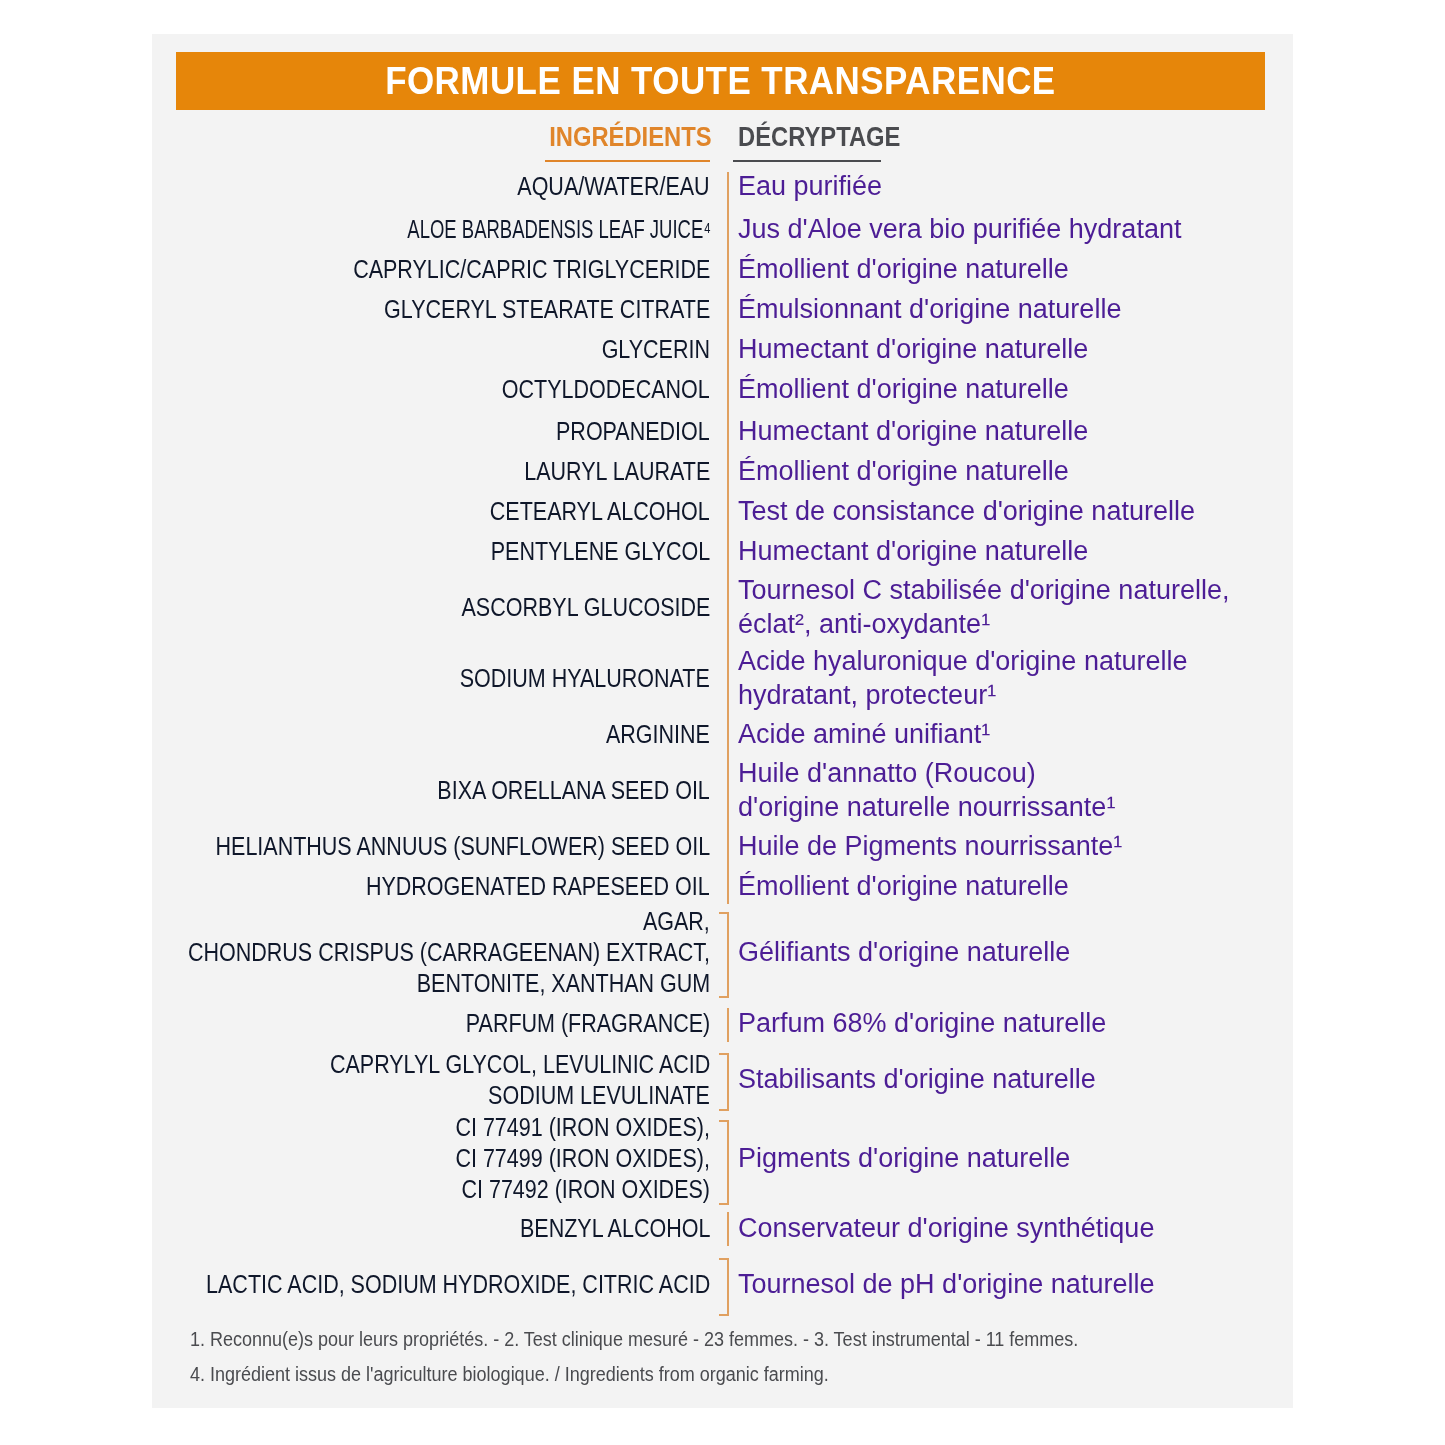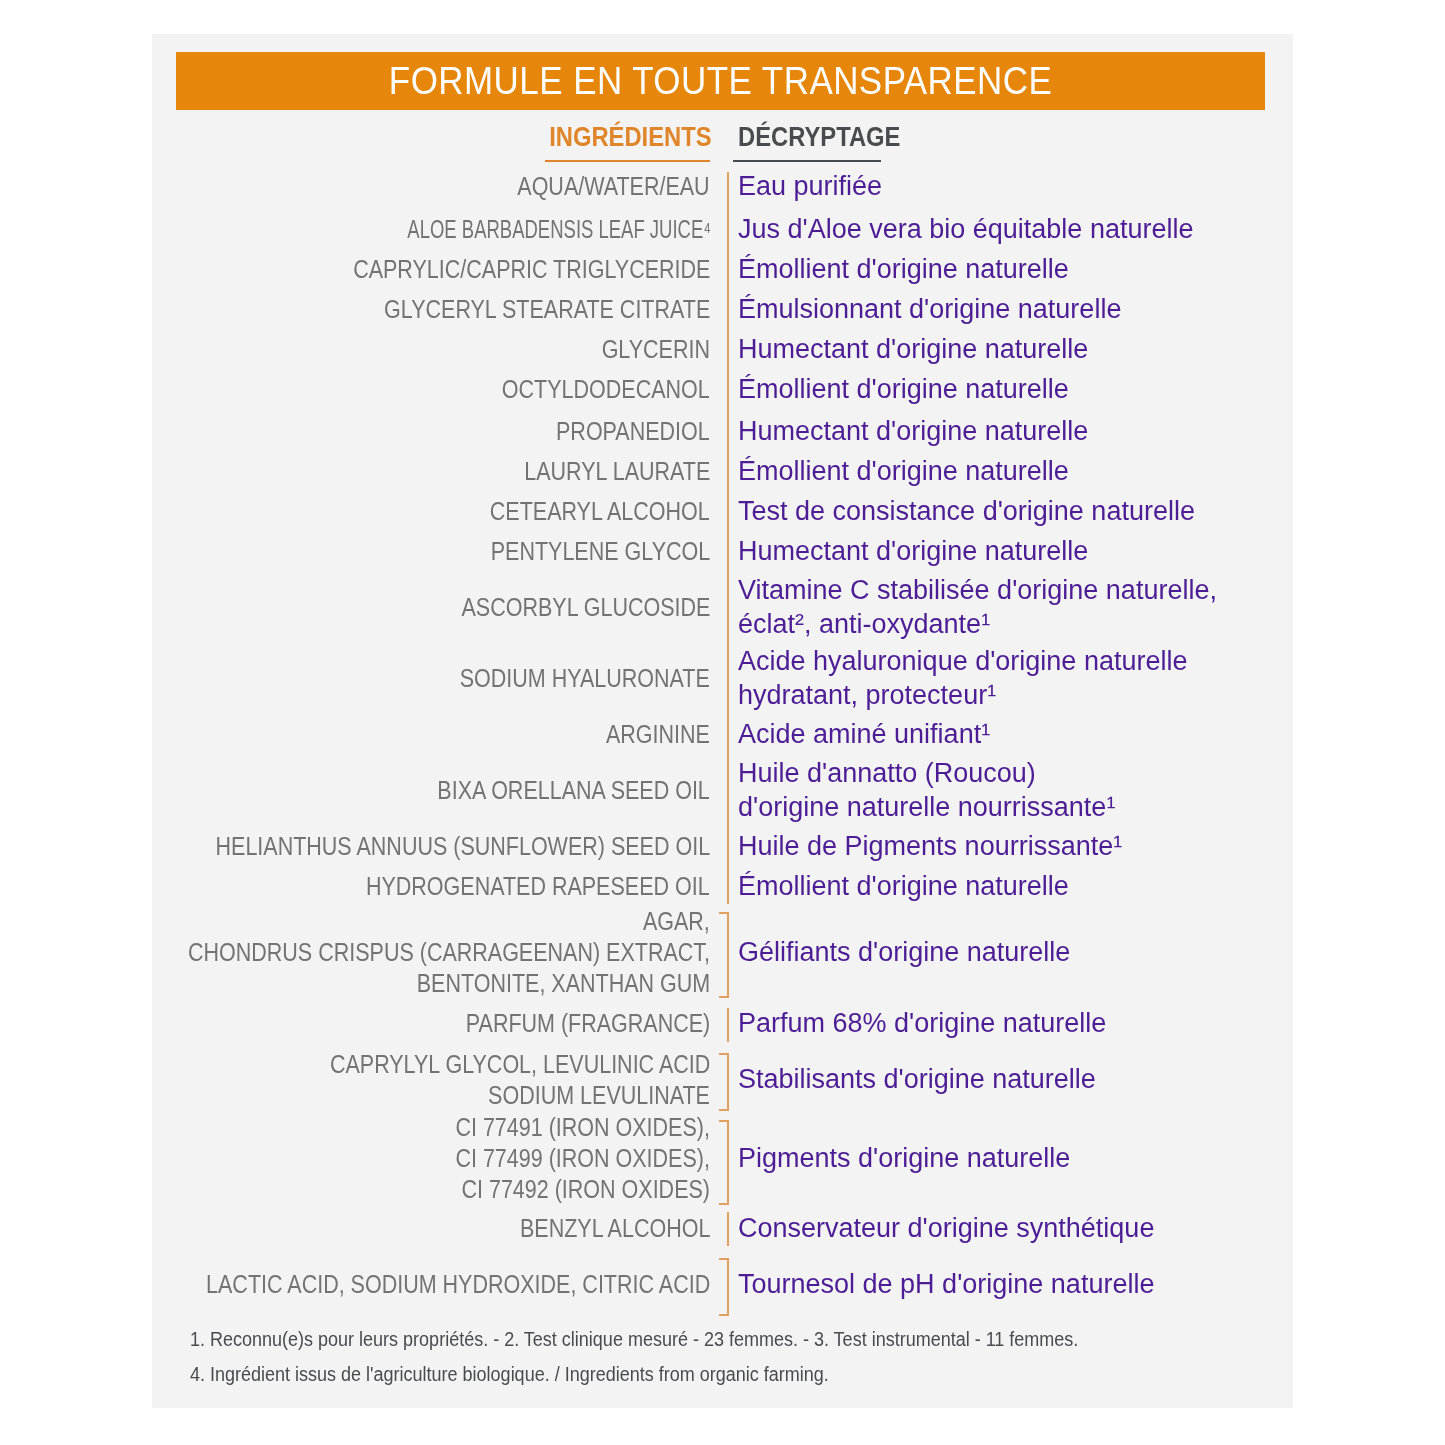--- a/index.html
+++ b/index.html
@@ -1,35 +1,35 @@
 <!DOCTYPE html>
 <html><head>
 <meta charset="utf-8">
 <style>
   html, body { margin: 0; padding: 0; background: #ffffff; }
   body { width: 1445px; height: 1445px; position: relative; overflow: hidden;
          font-family: "Liberation Sans", "DejaVu Sans", sans-serif; }
   .panel { position: absolute; left: 152px; top: 34px; width: 1141px; height: 1374px;
            background: #f3f3f3; }
   .title-bar { position: absolute; left: 176px; top: 52px; width: 1089px; height: 58px;
-               background: #e6860a; color: #ffffff; font-weight: normal; font-size: 38px;
+               background: #e6860a; color: #ffffff; font-weight: bold; font-size: 38px;
                letter-spacing: 0.5px; display: flex; align-items: center; justify-content: center;
                transform-origin: center; }
   .title-bar span { display: inline-block; transform: scaleX(0.92); }
   .hdr { position: absolute; top: 122px; font-size: 27px; font-weight: bold; }
   .hdr span { display: inline-block; transform: scaleX(0.88); }
   .hdr-ing { right: 733px; color: #e0852a; text-align: right; }
   .hdr-ing span { transform-origin: right center; }
   .hdr-dec { left: 738px; color: #4a4b4f; }
   .hdr-dec span { transform-origin: left center; }
   .ul-ing { position: absolute; left: 545px; top: 160px; width: 165px; height: 2px; background: #e0852a; }
   .ul-dec { position: absolute; left: 733px; top: 160px; width: 148px; height: 2px; background: #4a4b4f; }
 
   .row { position: absolute; left: 176px; width: 1089px; }
-  .ing { position: absolute; right: 555px; text-align: right; color: #737373; font-size: 25px;
+  .ing { position: absolute; right: 555px; text-align: right; color: #0f172a; font-size: 25px;
          line-height: 31px; white-space: nowrap; }
   .ing span { display: inline-block; transform: scaleX(0.86); transform-origin: right center; }
   .dec { position: absolute; left: 562px; color: #4c1d95; font-size: 27px; line-height: 34px;
          white-space: nowrap; }
   .dec span { display: inline-block; }
   .sup { font-size: 15px; vertical-align: top; position: relative; top: -2px; }
 
   .vline { position: absolute; left: 727px; width: 2px; background: #e0a060; }
   .bracket { position: absolute; left: 719px; width: 8px; border: 2px solid #e0a060; border-left: none; }
 
@@ -52,21 +52,21 @@
 
 <div class="vline" style="top:172px;height:732px;"></div>
 
 <div class="row" style="top:171px">
   <div class="ing" style="top:0"><span>AQUA/WATER/EAU</span></div>
   <div class="dec" style="top:-2px"><span>Eau purifiée</span></div>
 </div>
 
 <div class="row" style="top:214px">
   <div class="ing" style="top:0"><span><span>ALOE BARBADENSIS LEAF JUICE</span><span class="sup">4</span></span></div>
-  <div class="dec" style="top:-2px"><span>Jus d'Aloe vera bio équitable naturelle</span></div>
+  <div class="dec" style="top:-2px"><span>Jus d'Aloe vera bio purifiée hydratant</span></div>
 </div>
 
 <div class="row" style="top:254px">
   <div class="ing"><span>CAPRYLIC/CAPRIC TRIGLYCERIDE</span></div>
   <div class="dec" style="top:-2px"><span>Émollient d'origine naturelle</span></div>
 </div>
 
 <div class="row" style="top:294px">
   <div class="ing"><span>GLYCERYL STEARATE CITRATE</span></div>
   <div class="dec" style="top:-2px"><span>Émulsionnant d'origine naturelle</span></div>
@@ -97,21 +97,21 @@
   <div class="dec" style="top:-2px"><span>Test de consistance d'origine naturelle</span></div>
 </div>
 
 <div class="row" style="top:536px">
   <div class="ing"><span>PENTYLENE GLYCOL</span></div>
   <div class="dec" style="top:-2px"><span>Humectant d'origine naturelle</span></div>
 </div>
 
 <div class="row" style="top:575px">
   <div class="ing" style="top:17px"><span>ASCORBYL GLUCOSIDE</span></div>
-  <div class="dec" style="top:-2px"><span>Vitamine C stabilisée d'origine naturelle,</span></div>
+  <div class="dec" style="top:-2px"><span>Tournesol C stabilisée d'origine naturelle,</span></div>
   <div class="dec" style="top:32px"><span>éclat², anti-oxydante¹</span></div>
 </div>
 
 <div class="row" style="top:646px">
   <div class="ing" style="top:17px"><span>SODIUM HYALURONATE</span></div>
   <div class="dec" style="top:-2px"><span>Acide hyaluronique d'origine naturelle</span></div>
   <div class="dec" style="top:32px"><span>hydratant, protecteur¹</span></div>
 </div>
 
 <div class="row" style="top:719px">

